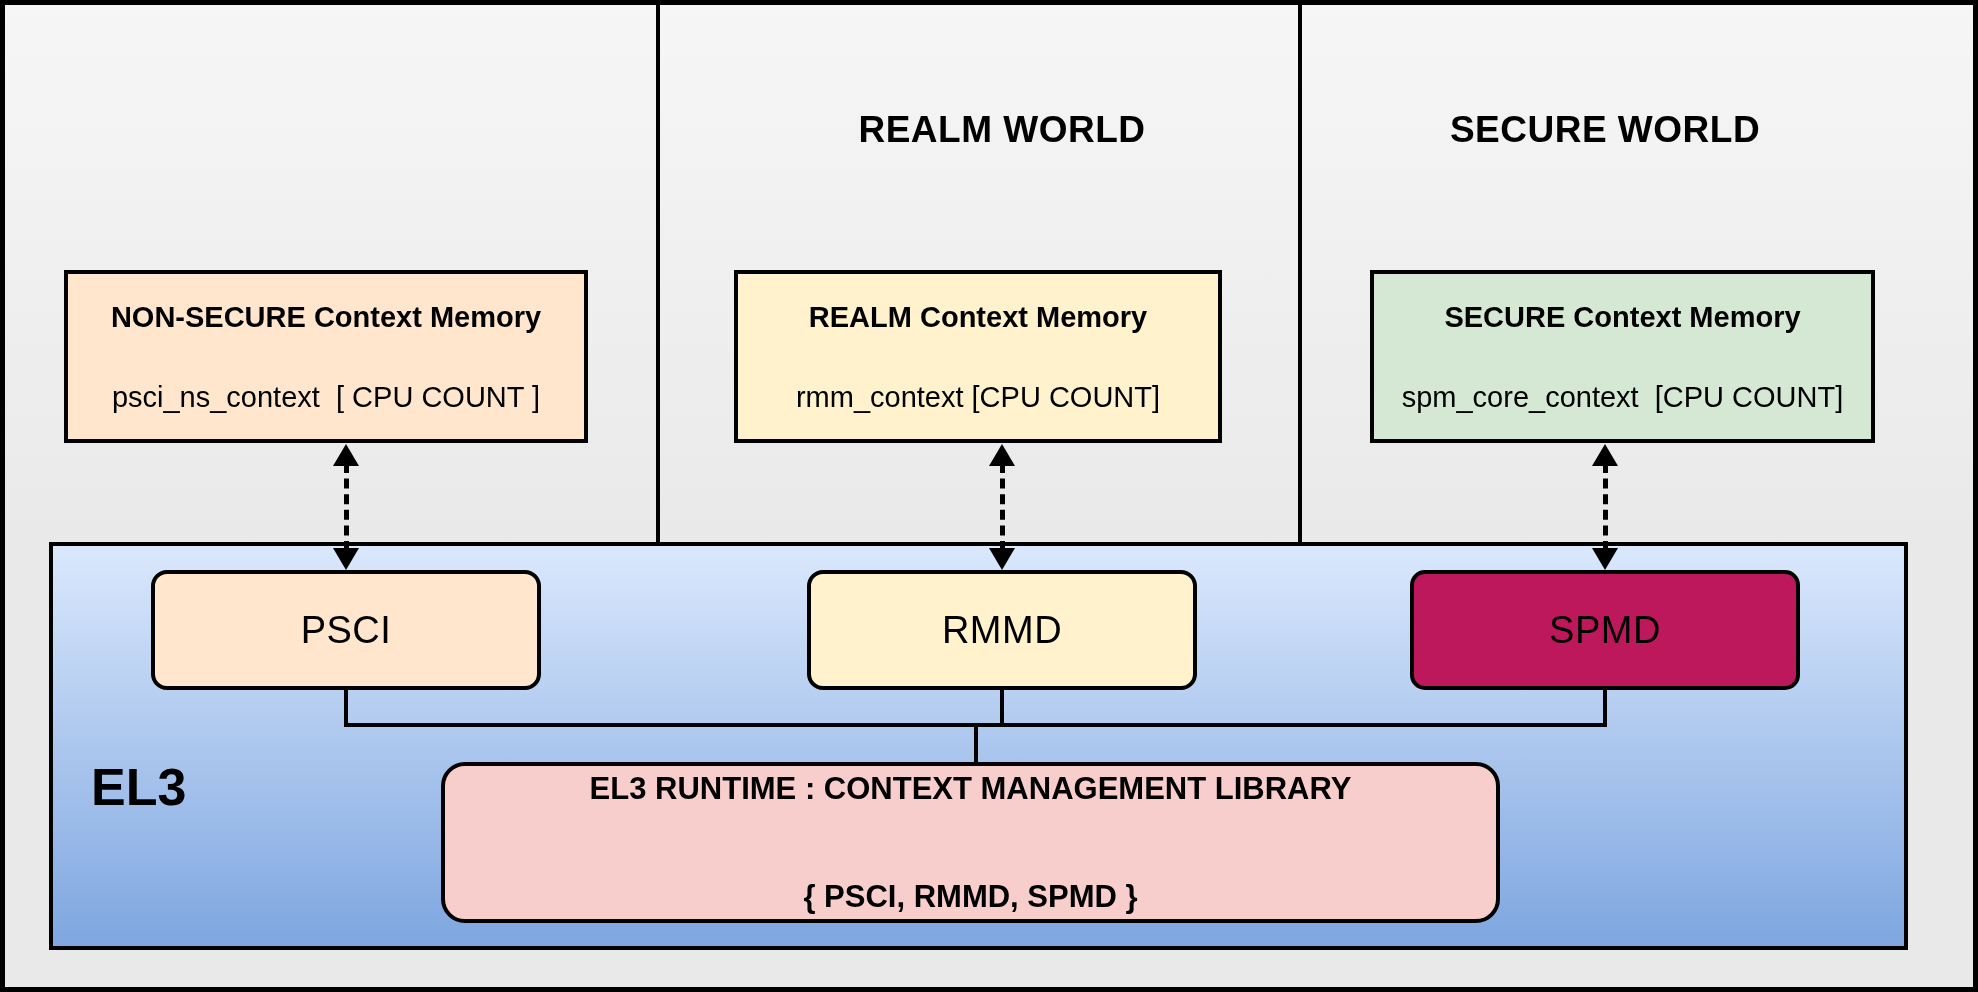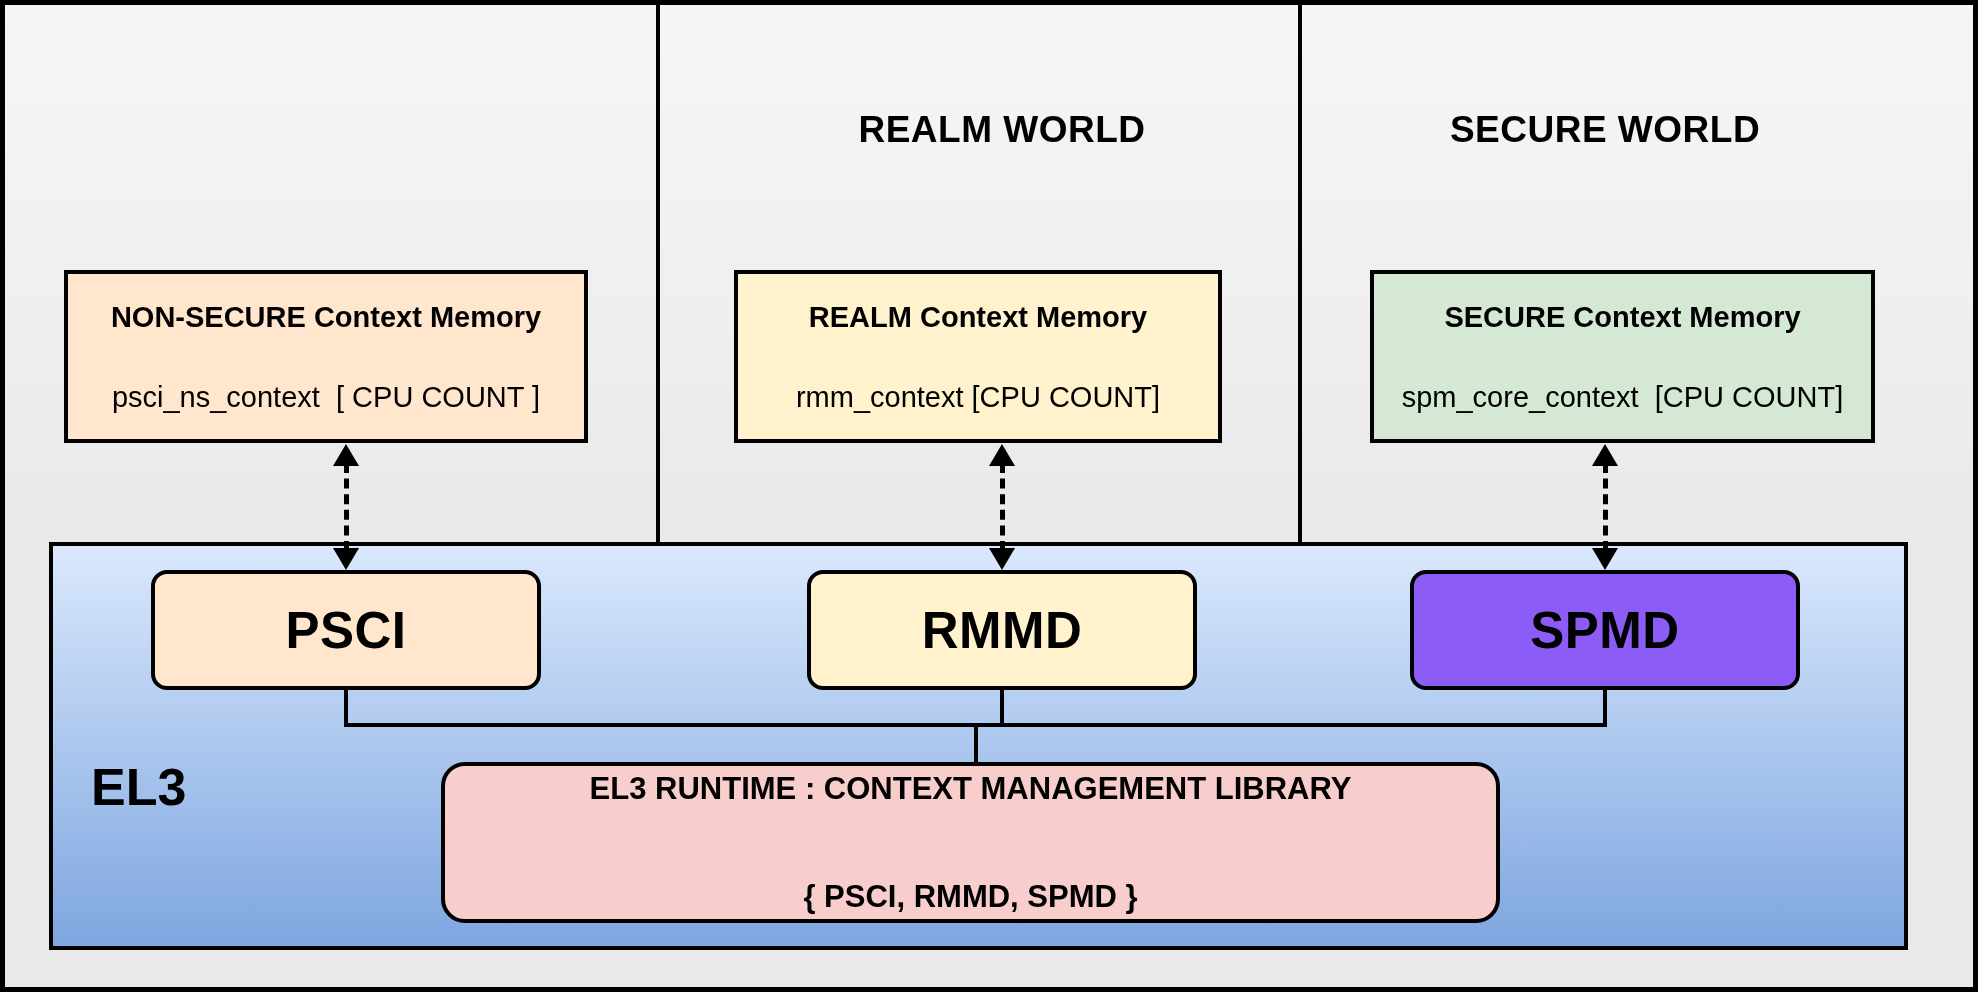--- a/index.html
+++ b/index.html
@@ -128,22 +128,22 @@
     height: 120px;
     width: 390px;
     border: 4px solid #000;
     border-radius: 16px;
     display: flex;
     align-items: center;
     justify-content: center;
     z-index: 5;
   }
   .comp-label {
-    font-size: 51px;
-    font-weight: bold;
+    font-size: 38px;
+    font-weight: normal;
     letter-spacing: 0.5px;
   }
 
   
   .conn {
     position: absolute;
     background: #000;
     z-index: 4;
   }
 
@@ -205,21 +205,21 @@
   <div class="conn" style="left:1598px; top:685px; width:4px;  height:37px;"></div>
   <div class="conn" style="left:339px;  top:718px; width:1263px; height:4px;"></div>
   <div class="conn" style="left:969px;  top:718px; width:4px;  height:41px;"></div>
 
   <div class="comp" style="left: 146px; background: rgb(255, 230, 204);">
     <span class="comp-label">PSCI</span>
   </div>
   <div class="comp" style="left: 802px; background: rgb(255, 242, 204);">
     <span class="comp-label">RMMD</span>
   </div>
-  <div class="comp" style="left: 1405px; background: #8b5cf6;">
+  <div class="comp" style="left: 1405px; background: #be185d; border-radius: 15px;">
     <span class="comp-label">SPMD</span>
   </div>
 
   <div class="runtime" style="background: rgb(248, 206, 204);">
     <div class="runtime-line">EL3 RUNTIME : CONTEXT MANAGEMENT LIBRARY</div>
     <div class="runtime-line">{ PSCI, RMMD, SPMD }</div>
   </div>
 
   <div class="sync-arrow" style="left:328px;">
     <div class="tri-up"></div>

